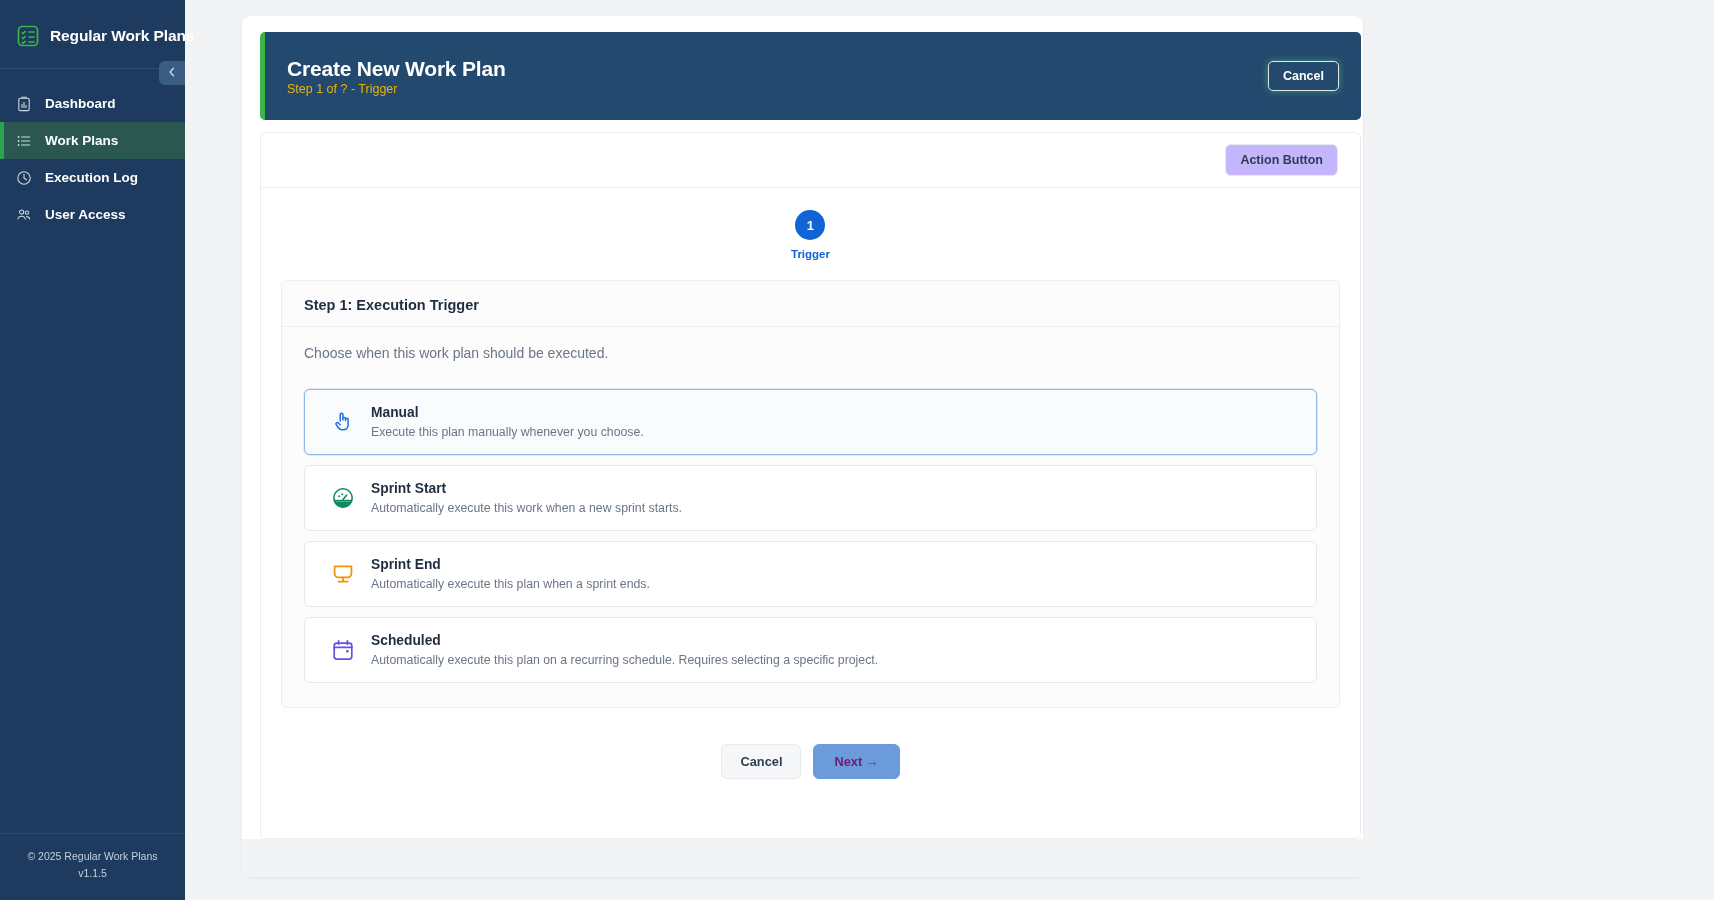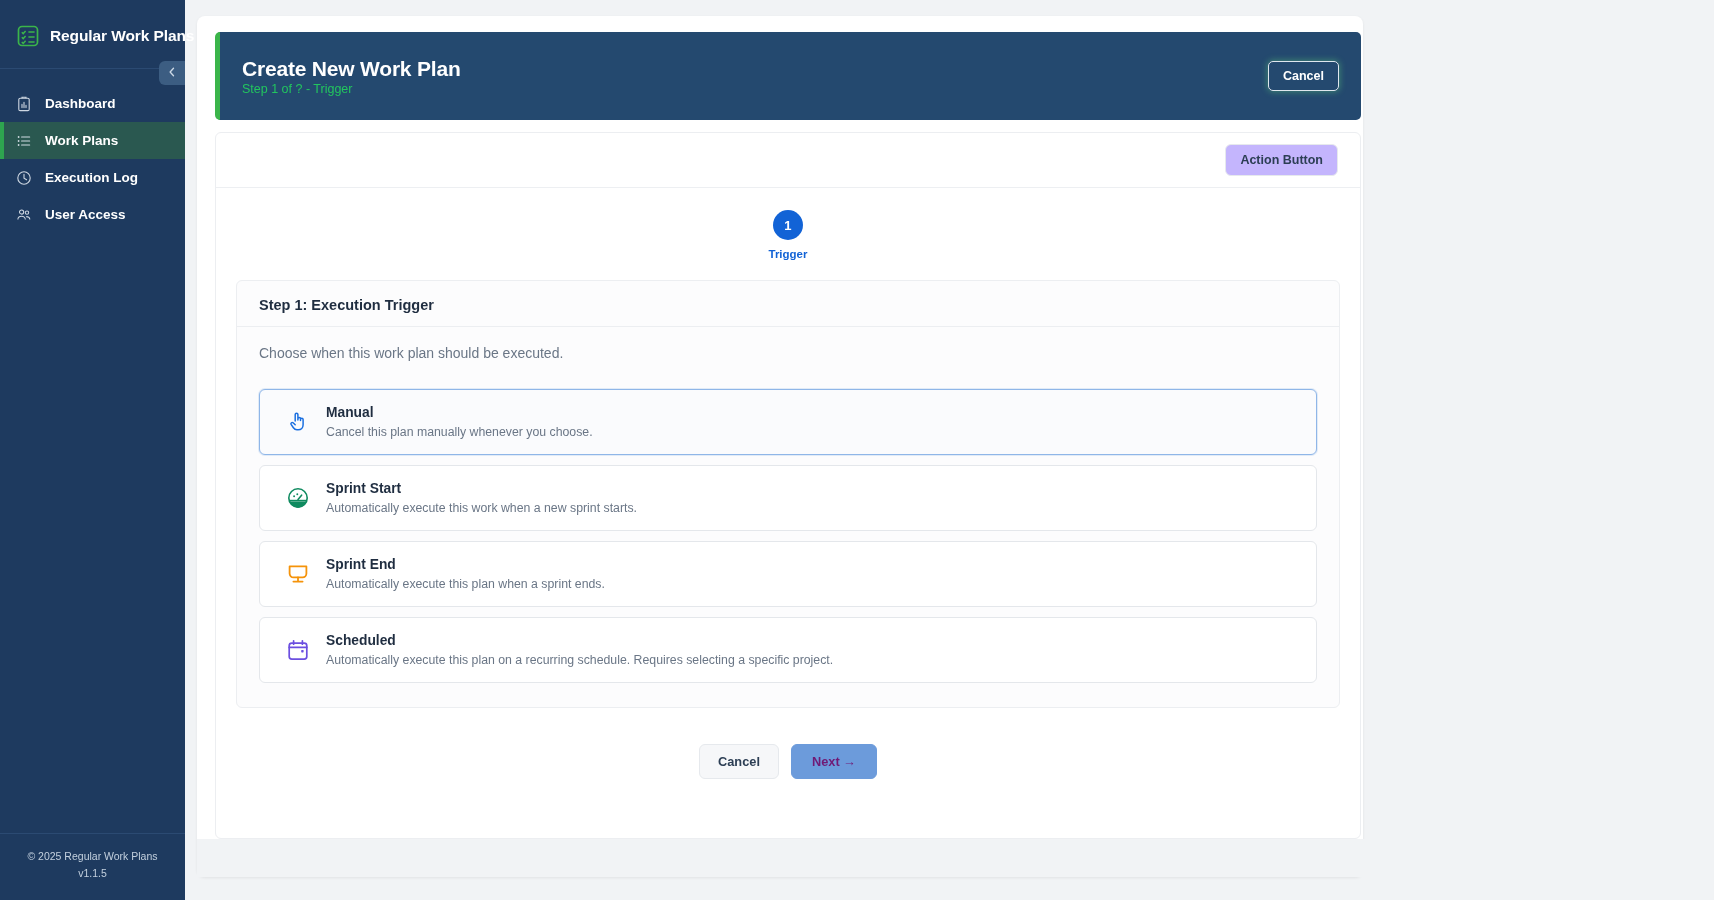--- a/index.html
+++ b/index.html
@@ -2,21 +2,21 @@
 <html><head>
 <meta charset="utf-8">
 <style>
   * { box-sizing: border-box; margin: 0; padding: 0; }
   html, body {
     width: 1714px; height: 900px;
     font-family: "Liberation Sans", sans-serif;
     background: #f1f3f5;
     overflow: hidden;
   }
-  .app { display: flex; width: 1373px; height: 900px; }
+  .app { display: flex; width: 1373px; height: 900px; gap: 45px; }
 
   
   .sidebar {
     width: 185px; flex: 0 0 185px; height: 900px;
     background: #1e3a5f;
     position: relative;
     display: flex; flex-direction: column;
   }
   .sidebar-brand {
     display: flex; align-items: center; gap: 10px;
@@ -80,21 +80,21 @@
     border-left: 5px solid #3bb54a;
     border-radius: 5px;
     height: 88px;
     display: flex; align-items: center; justify-content: space-between;
     padding: 0 22px 0 22px;
   }
   .page-header h1 {
     color: #ffffff; font-size: 21px; font-weight: bold; letter-spacing: -.2px;
   }
   .page-header .subtitle {
-    color: #22c55e; font-size: 12.5px; margin-top: 1px;
+    color: #eab308; font-size: 12.5px; margin-top: 1px;
   }
   .hdr-cancel {
     background: transparent;
     border: 1px solid #dfe7ee;
     color: #ffffff;
     font-size: 12.5px; font-weight: bold;
     border-radius: 5px;
     padding: 7px 14px;
     cursor: pointer;
     box-shadow: 0 0 6px 1px rgba(90,200,120,.45);
@@ -325,21 +325,21 @@
             <div class="opt-list">
 
               <div class="opt selected">
                 <span class="opt-ico">
                   <svg viewBox="0 0 24 24" width="24" height="24" fill="none" stroke="#1a6fe0" stroke-width="1.5" stroke-linejoin="round" stroke-linecap="round">
                     <path d="M9.2 11V4.6a1.35 1.35 0 0 1 2.7 0V10M11.9 10V8.7a1.3 1.3 0 0 1 2.6 0V10.6M14.5 10.6V9.6a1.3 1.3 0 0 1 2.6 0v5.1c0 3-2 5.1-4.9 5.1h-1.3c-1.6 0-2.6-.7-3.5-2L5.1 14.4a1.3 1.3 0 0 1 2-1.6l2.1 2"></path>
                   </svg>
                 </span>
                 <div>
                   <div class="opt-title">Manual</div>
-                  <div class="opt-desc">Cancel this plan manually whenever you choose.</div>
+                  <div class="opt-desc">Execute this plan manually whenever you choose.</div>
                 </div>
               </div>
 
               <div class="opt">
                 <span class="opt-ico">
                   <svg viewBox="0 0 24 24" width="24" height="24" fill="none" stroke="#0f8a5f" stroke-width="1.6">
                     <circle cx="12" cy="12" r="9.2"></circle>
                     <path d="M3.2 14.6h17.6"></path>
                     <path d="M12 13.4l3.6-4.2" stroke-linecap="round"></path>
                     <circle cx="8.1" cy="10.2" r=".95" fill="#0f8a5f" stroke="none"></circle>

